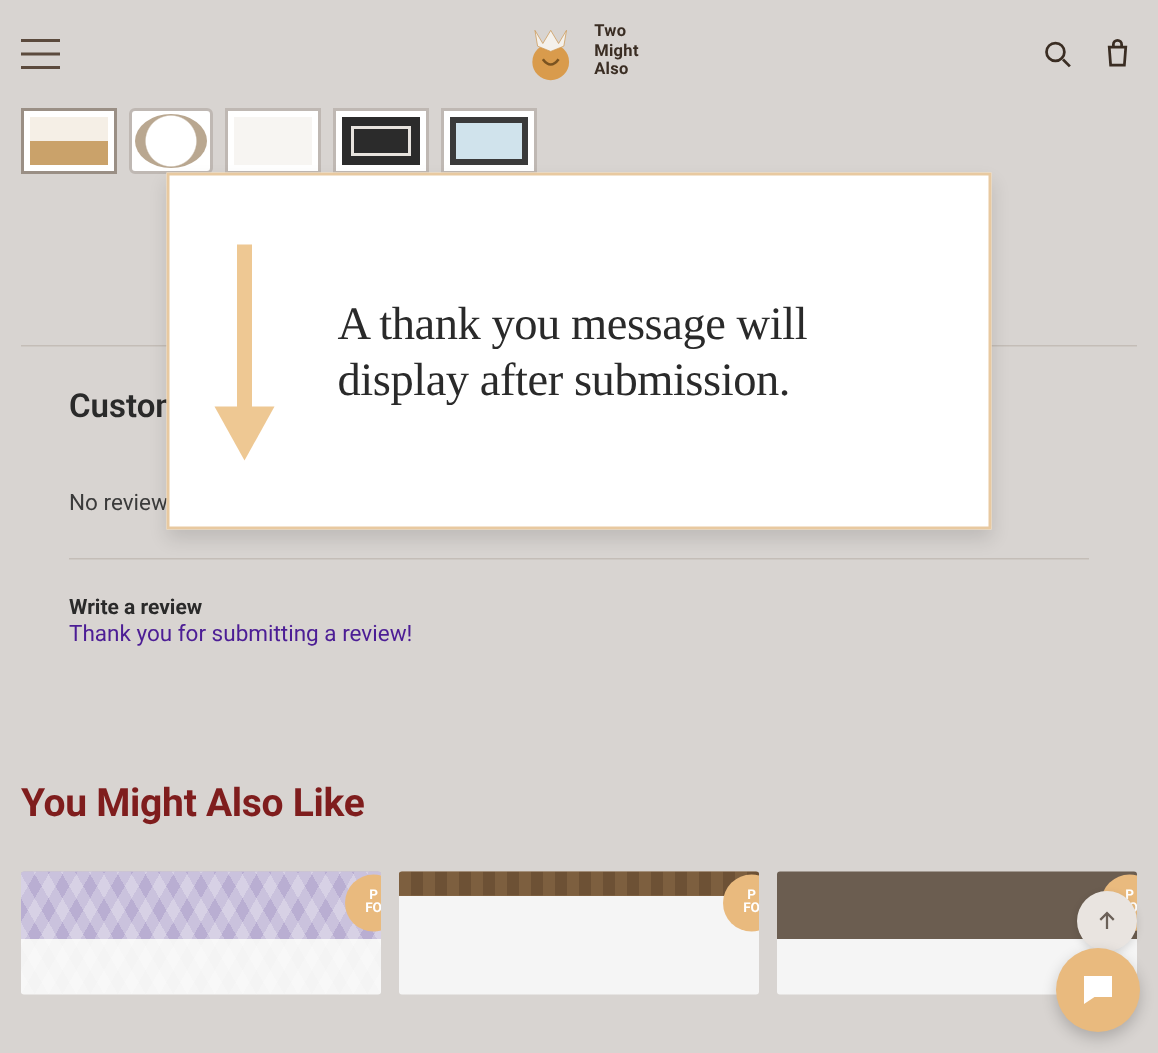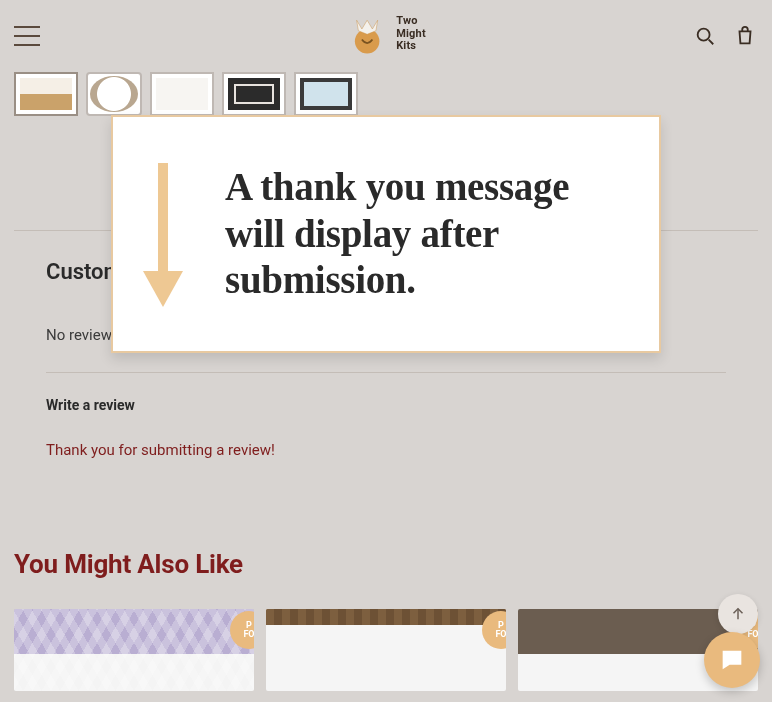--- a/index.html
+++ b/index.html
@@ -132,25 +132,24 @@
     font-size: 15px;
     color: #3b3b3b;
     padding-bottom: 28px;
     border-bottom: 1px solid #c4bdb7;
     margin: 0 0 24px 0;
   }
   .write-title {
     font-size: 14px;
     font-weight: 700;
     color: #2a2a2a;
-    margin-bottom: 28px;
   }
   .thank-you {
     font-size: 15px;
-    color: #7f1d1d;
+    color: #4c1d95;
   }
 
   
   .ymal {
     padding: 90px 14px 0 14px;
   }
   .ymal-title {
     font-size: 26px;
     font-weight: 700;
     color: #7f1d1d;
@@ -214,22 +213,22 @@
     box-shadow: 0 6px 12px rgba(0,0,0,0.12);
     display: flex;
     align-items: center;
     padding: 28px 44px 28px 28px;
     gap: 40px;
     z-index: 50;
   }
   .arrow-wrap { width: 70px; display:flex; justify-content:center; }
   .arrow-wrap svg { width: 44px; height: 150px; }
   .overlay-text {
-    font-size: 39px;
-    font-weight: 700;
+    font-size: 31px;
+    font-weight: 400;
     color: #2a2a2a;
     line-height: 1.2;
     letter-spacing: -0.3px;
     font-family: Georgia, "Times New Roman", serif;
   }
 
   
   .scroll-top-btn {
     position: absolute;
     right: 14px;
@@ -271,21 +270,21 @@
     <div class="logo-mark">
       <svg viewBox="0 0 48 48">
         <circle cx="24" cy="30" r="14" fill="#d99b4c"></circle>
         <path d="M24 6 L30 16 L36 6 L34 18 L24 22 L14 18 L12 6 L18 16 Z" fill="#f4f1ec" stroke="#c98f44" stroke-width="0.5"></path>
         <path d="M18 28 Q24 36 30 28" stroke="#7a5320" stroke-width="2" fill="none"></path>
       </svg>
     </div>
     <div class="logo-text">
       <div>Two</div>
       <div>Might</div>
-      <div>Kits</div>
+      <div>Also</div>
     </div>
   </div>
 
   <div class="header-actions">
     <div class="icon-btn">
       <svg viewBox="0 0 24 24">
           <circle cx="10.5" cy="10.5" r="6.5"></circle>
           <line x1="16" y1="16" x2="21" y2="21"></line>
         </svg>
     </div>

